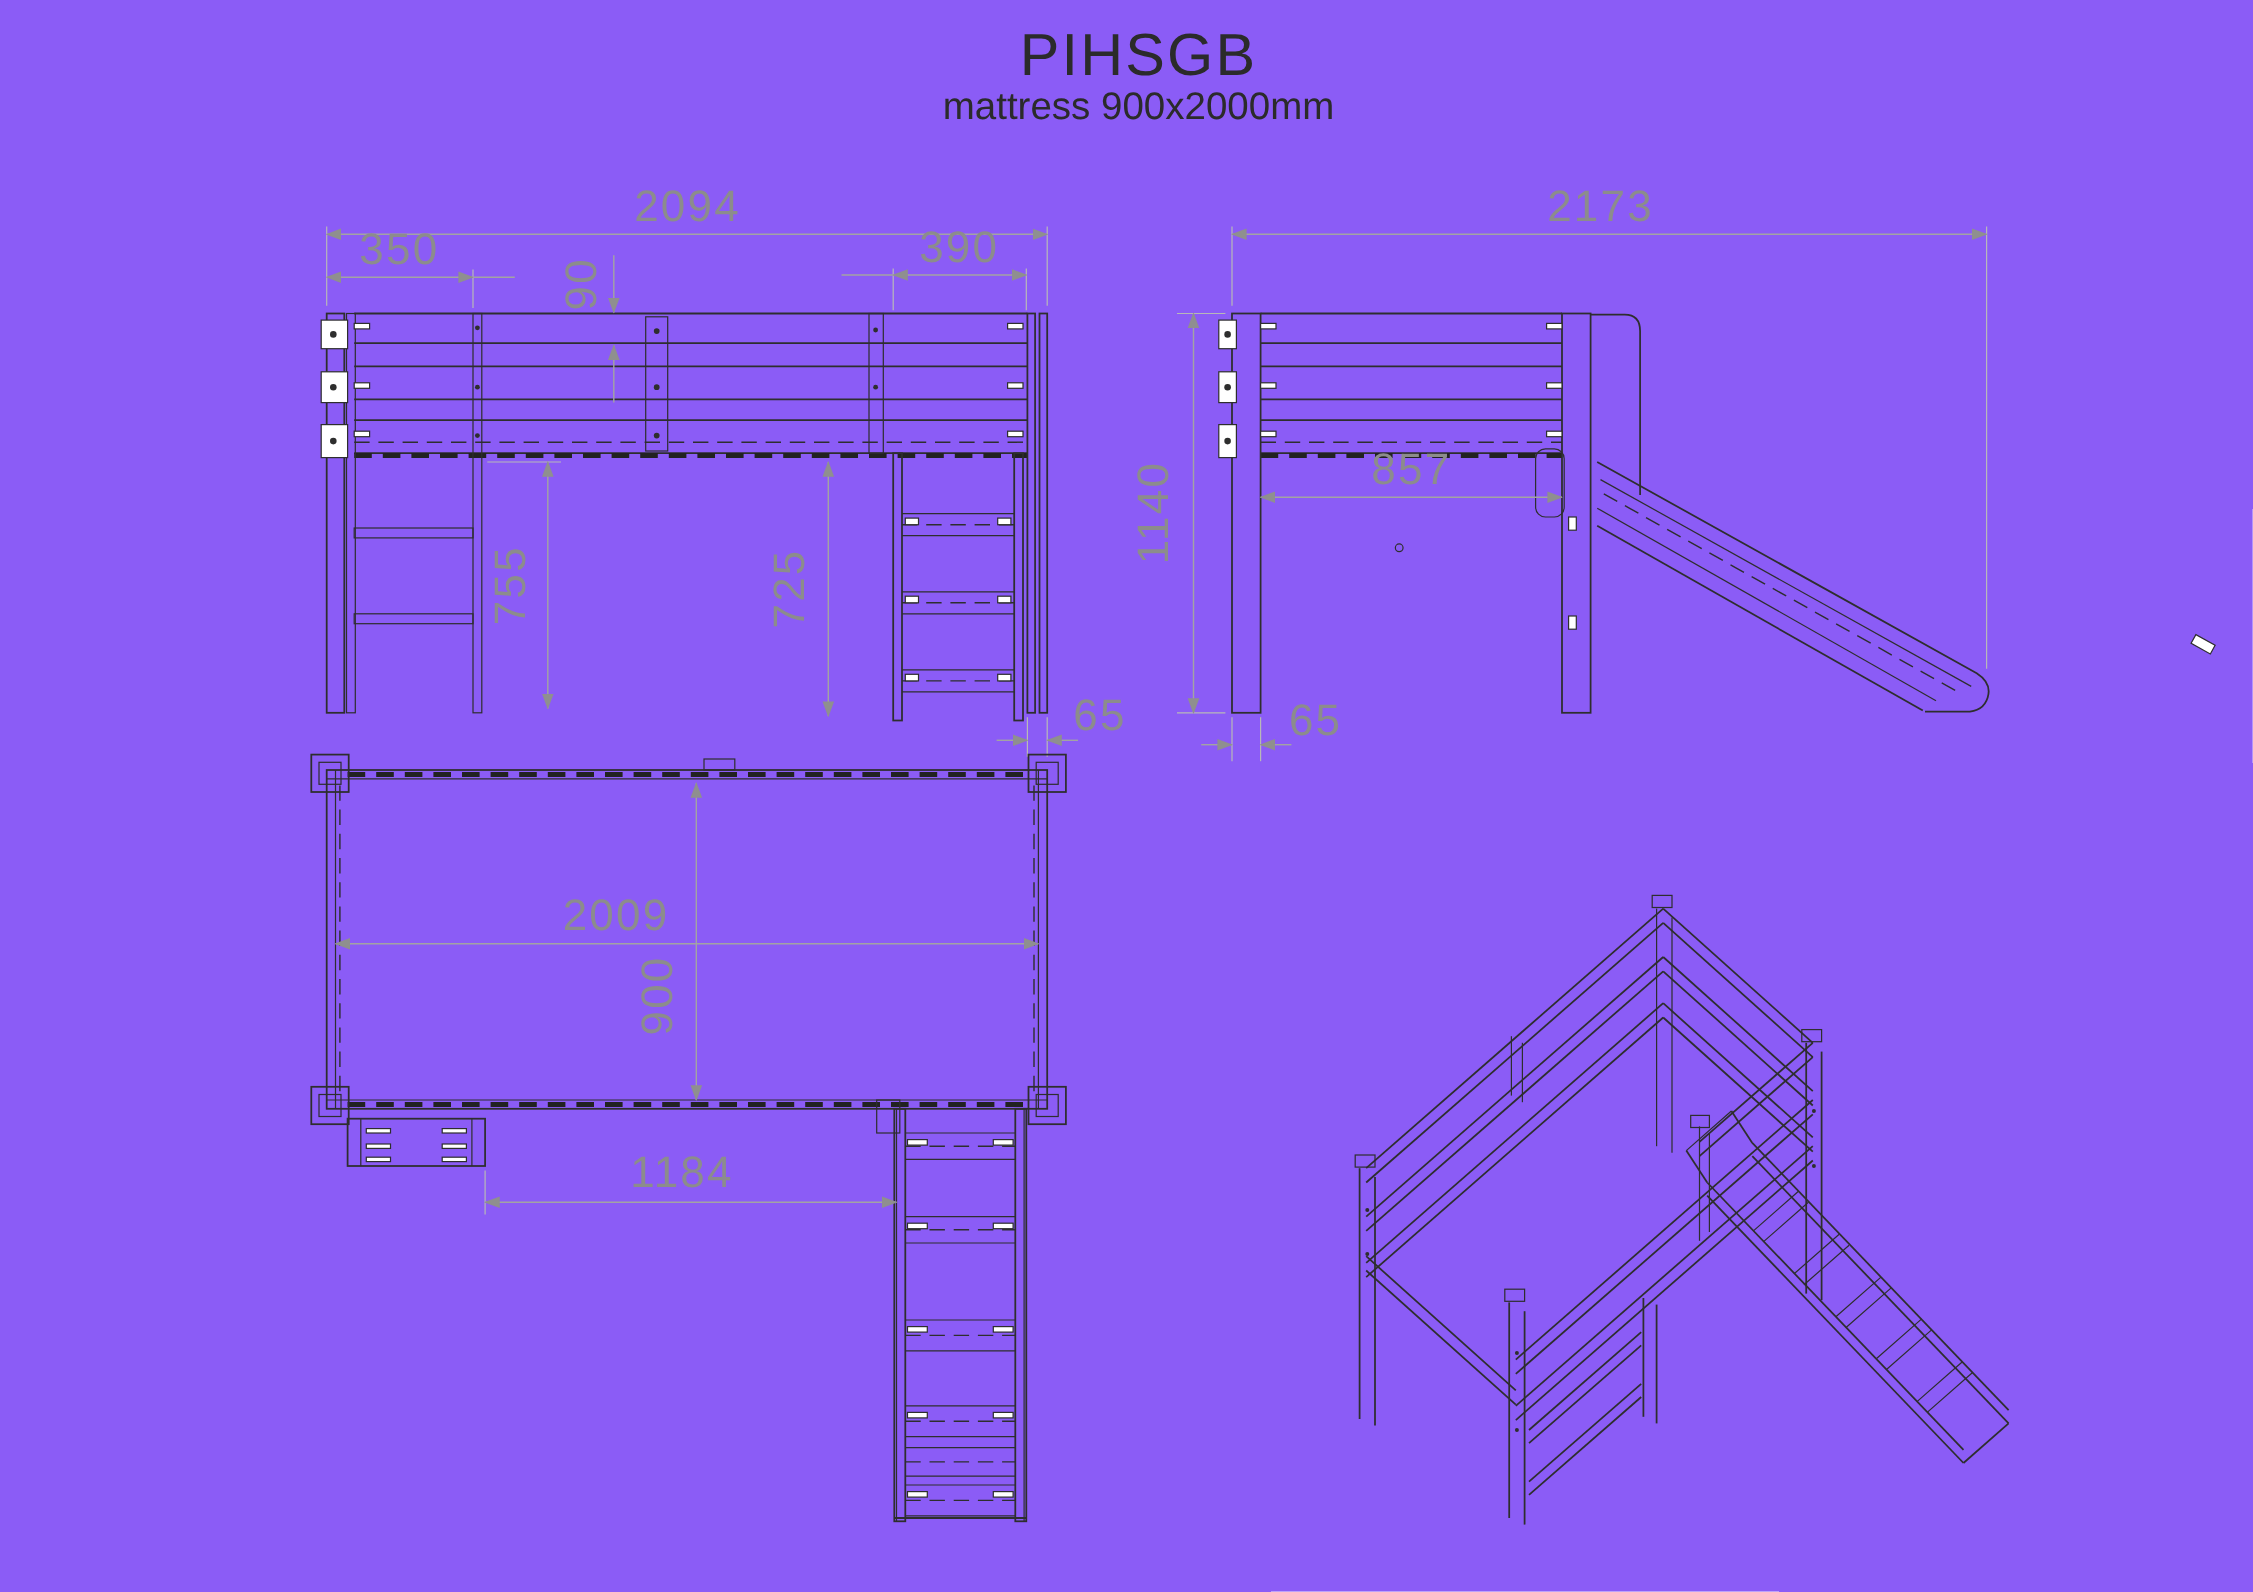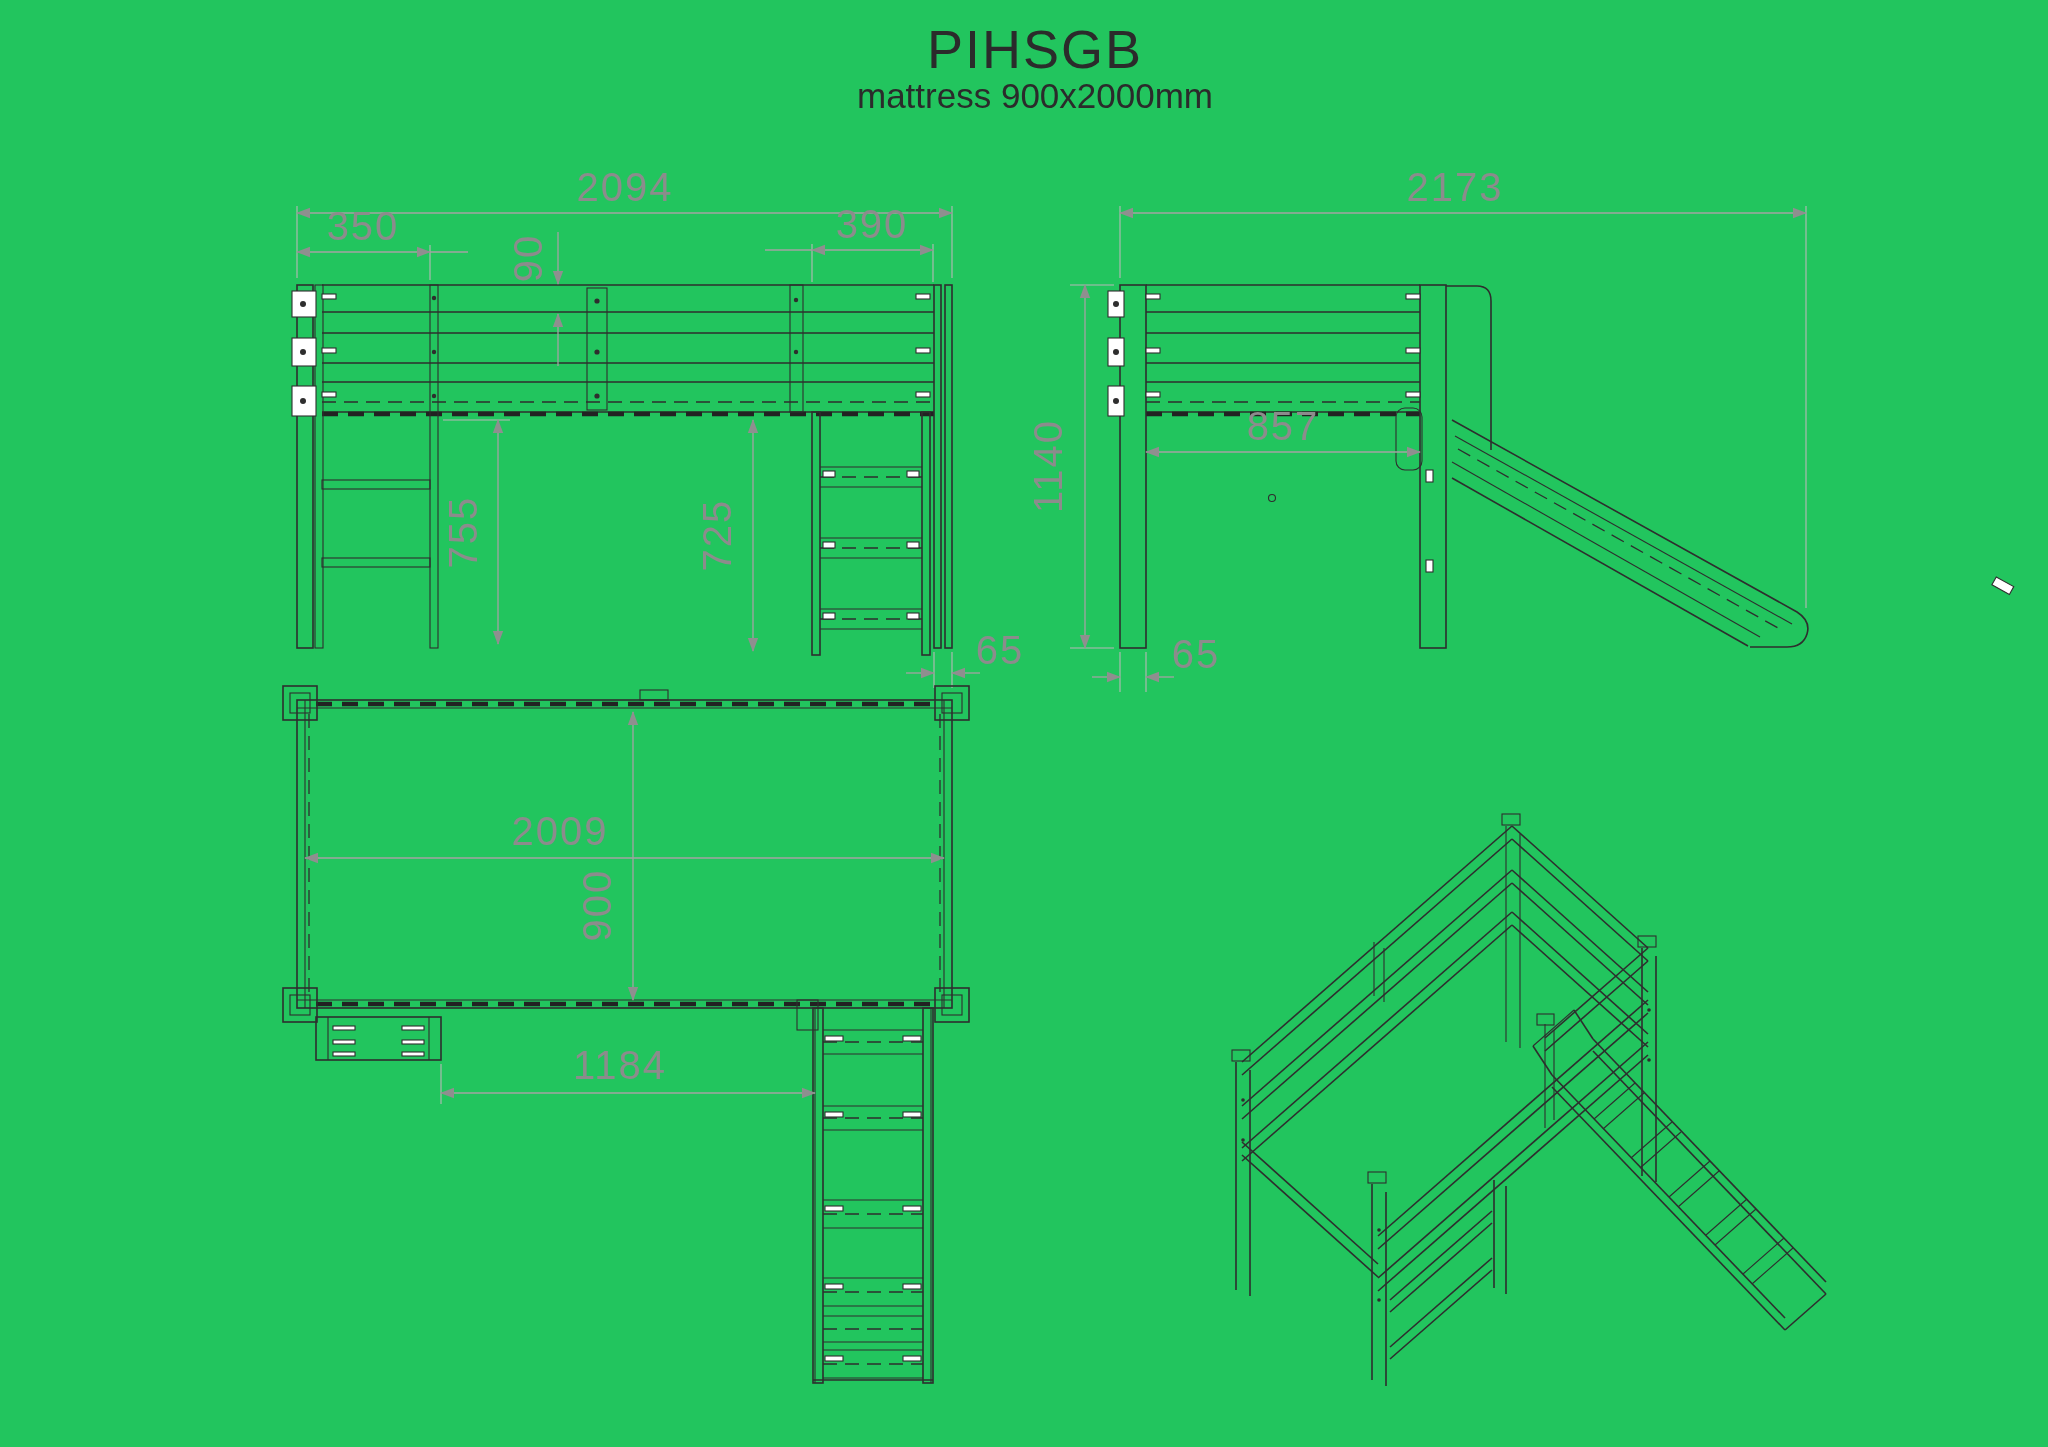--- a/index.html
+++ b/index.html
@@ -1,17 +1,17 @@
 <!DOCTYPE html>
 <html><head>
 <meta charset="utf-8">
 <style>
   html,body{margin:0;padding:0;background:#ffffff;}
   .sheet{
-    width:2048px;height:1447px;position:relative;background:#22c55e;
+    width:2048px;height:1447px;position:relative;background:#8b5cf6;
     font-family:"Liberation Sans", sans-serif;
   }
   svg{display:block;}
   .geo{stroke:#2e2e2e;stroke-width:1.6;fill:none;}
   .geo-thin{stroke:#2e2e2e;stroke-width:1.1;fill:none;}
   .geo-dash{stroke:#2e2e2e;stroke-width:1.3;fill:none;stroke-dasharray:14 8;}
   .geo-heavy{stroke:#222;stroke-width:4.5;fill:none;stroke-dasharray:16 10;}
   .dim{stroke:#a3a3a3;stroke-width:1.3;fill:none;}
   .ext{stroke:#b8b8b8;stroke-width:1.1;fill:none;}
   .dimtext{fill:#8c8c8c;font-size:40px;letter-spacing:2px;}

